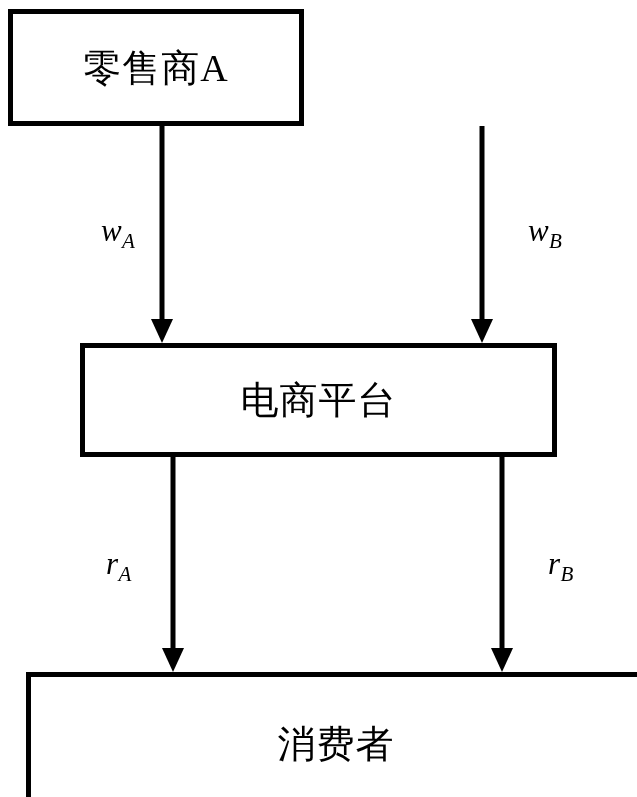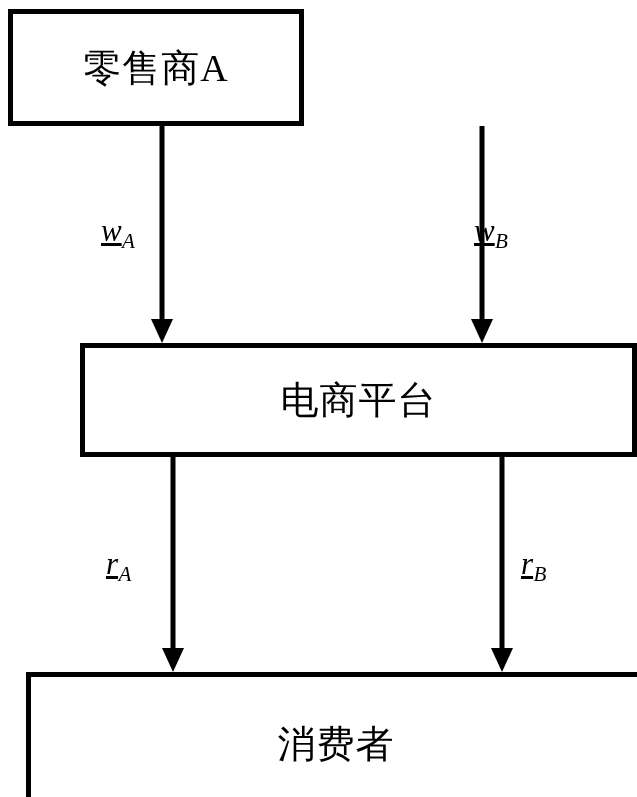--- a/index.html
+++ b/index.html
@@ -31,53 +31,52 @@
   .node-label {
     font-family: "Liberation Serif", "DejaVu Serif", serif;
     font-size: 38px;
     line-height: 1;
     color: #000000;
     letter-spacing: 1px;
     white-space: nowrap;
   }
   #box-retailer-a { left: 8px;  top: 9px;   width: 296px; height: 117px; }
   #box-retailer-b { left: 333px;top: 9px;   width: 296px; height: 117px; }
-  #box-platform   { left: 80px; top: 343px; width: 557px; height: 114px; align-items: center; }
+  #box-platform   { left: 80px; top: 343px; width: 477px; height: 114px; align-items: center; }
   #box-consumer   { left: 26px;  top: 672px; width: 620px; height: 144px; }
 
   .edge-svg {
     position: absolute;
     left: 0;
     top: 0;
     width: 637px;
     height: 797px;
     pointer-events: none;
   }
   .edge-label {
     position: absolute;
     font-family: "Liberation Serif", "DejaVu Serif", serif;
     font-style: italic;
     font-size: 31px;
     color: #000000;
     white-space: nowrap;
     line-height: 1;
-    text-decoration: underline;
   }
   .edge-label sub {
     font-size: 0.68em;
     font-style: italic;
     vertical-align: baseline;
     position: relative;
     top: 0.32em;
     left: 0.02em;
   }
   #label-wa { left: 101px; top: 215px; }
-  #label-wb { left: 474px; top: 215px; }
+  #label-wb { left: 528px; top: 215px; }
   #label-ra { left: 106px; top: 548px; text-align: center; }
-  #label-rb { left: 521px; top: 548px; }
+  #label-rb { left: 548px; top: 548px; }
 </style>
 </head>
 <body>
 
 <div id="diagram-root">
 
   <div class="node-box" id="box-retailer-a">
     <span class="node-label">零售商A</span>
   </div>
 

